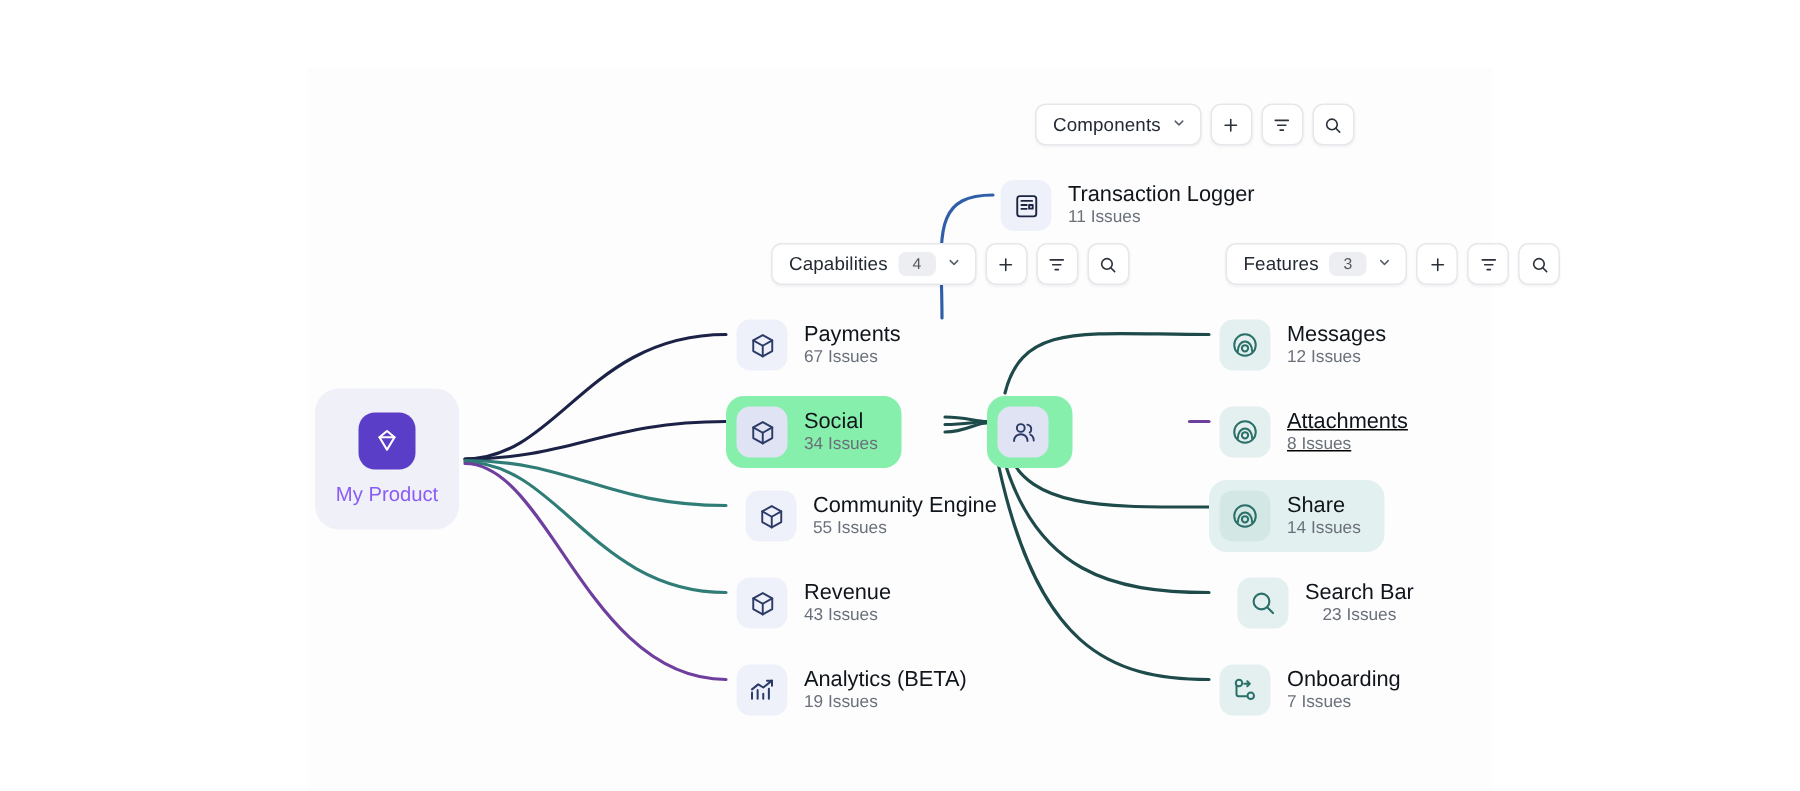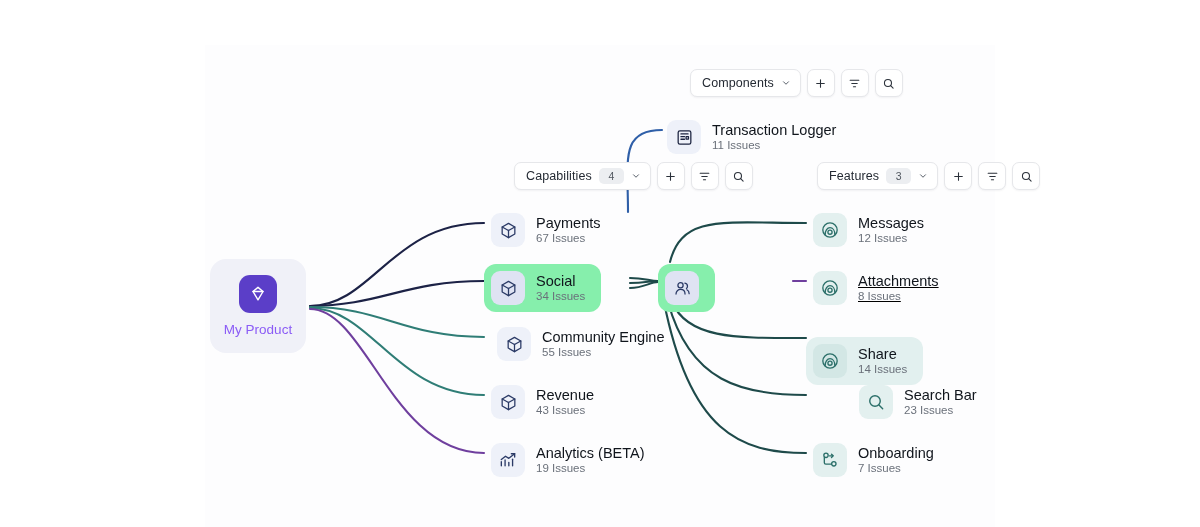--- a/index.html
+++ b/index.html
@@ -440,35 +440,35 @@
         <path d="M6.2 17.4 C6.2 12.6 8.7 9.1 12 9.1 C15.3 9.1 17.8 12.6 17.8 17.4"></path>
         <circle cx="12" cy="14.6" r="2.5"></circle>
       </svg>
     </div>
     <div class="node-txt">
       <div class="node-title">Attachments</div>
       <div class="node-sub">8 Issues</div>
     </div>
   </div>
 
-  <div class="node sel-teal" style="left:806px; top:320px;margin-top:17px;">
+  <div class="node sel-teal" style="left:806px; top:320px;">
     <div class="node-ico ico-teal-sel">
       <svg width="20" height="20" viewBox="0 0 24 24" fill="none" stroke="#2b6f69" stroke-width="1.6" stroke-linecap="round" stroke-linejoin="round">
         <circle cx="12" cy="12" r="8.6"></circle>
         <path d="M6.2 17.4 C6.2 12.6 8.7 9.1 12 9.1 C15.3 9.1 17.8 12.6 17.8 17.4"></path>
         <circle cx="12" cy="14.6" r="2.5"></circle>
       </svg>
     </div>
     <div class="node-txt">
       <div class="node-title">Share</div>
       <div class="node-sub">14 Issues</div>
     </div>
   </div>
 
-  <div class="node" style="left:852px; top:378px;">
+  <div class="node" style="left:818px; top:378px;text-align:center;">
     <div class="node-ico ico-teal">
       <svg width="20" height="20" viewBox="0 0 24 24" fill="none" stroke="#2b6f69" stroke-width="1.7" stroke-linecap="round" stroke-linejoin="round">
         <circle cx="10.8" cy="10.8" r="6.3"></circle>
           <path d="M15.6 15.6 L20 20"></path>
       </svg>
     </div>
     <div class="node-txt">
       <div class="node-title">Search Bar</div>
       <div class="node-sub">23 Issues</div>
     </div>

